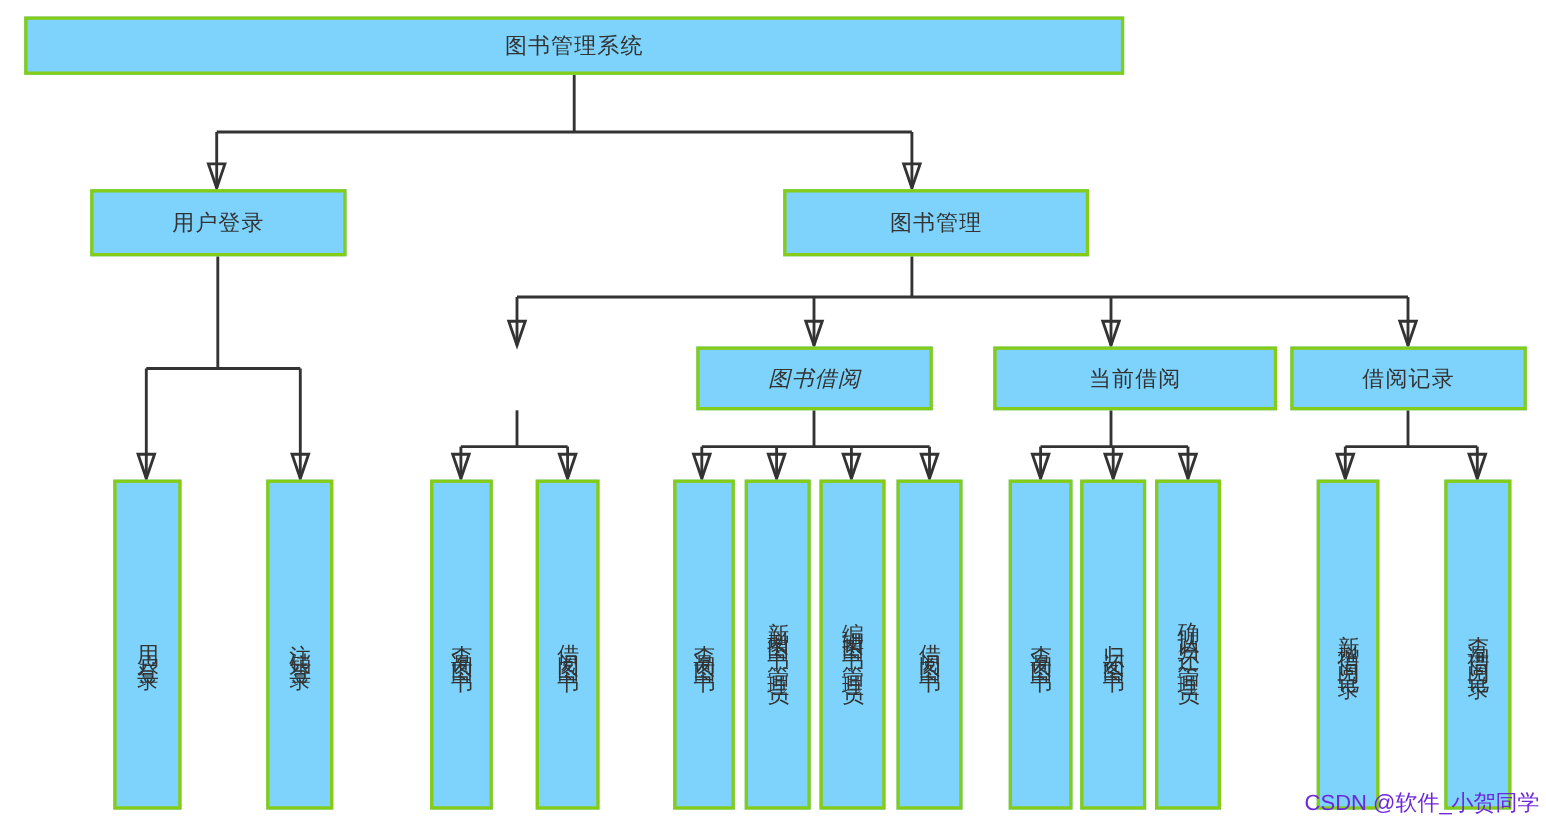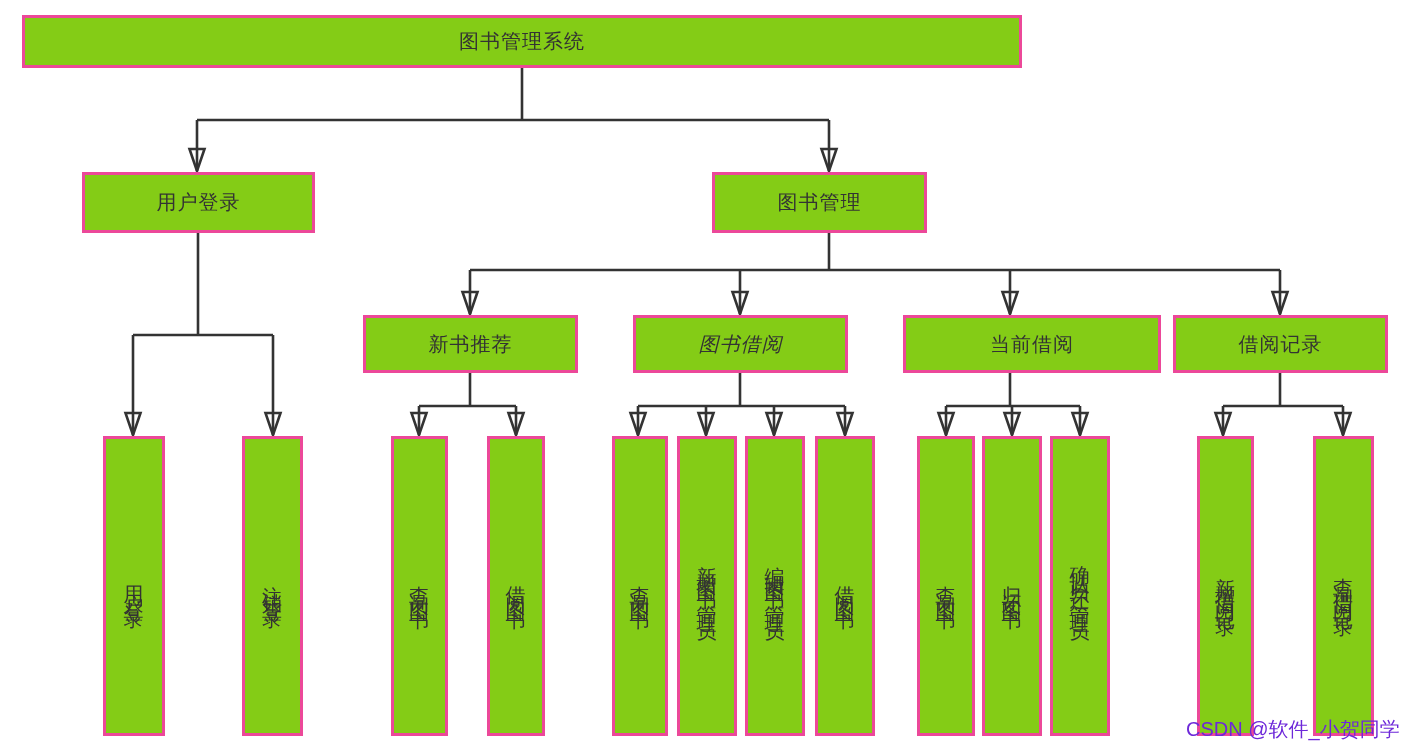--- a/index.html
+++ b/index.html
@@ -9,28 +9,28 @@
     background:#fff;
     font-family:"Liberation Sans","DejaVu Sans",sans-serif;
     color:#333;
     overflow:hidden;
   }
   svg.wires{position:absolute;left:0;top:0;width:1405px;height:747px;}
   svg.wires path{stroke:#333;stroke-width:2.6;fill:none;}
   .node{
     position:absolute;
     box-sizing:border-box;
-    border:3px solid #ec4899;
-    background:#84cc16;
+    border:3px solid #84cc16;
+    background:#7dd3fc;
     display:flex;align-items:center;justify-content:center;
   }
   .hbox{font-size:20px;letter-spacing:1px;white-space:nowrap;}
   .root{left:22px;top:15px;width:1000px;height:53px;}
   .n-user-login{left:82px;top:172px;width:233px;height:61px;}
-  .n-book-mgmt{left:712px;top:172px;width:215px;height:61px;}
+  .n-book-mgmt{left:712px;top:172px;width:278px;height:61px;}
   .n-new-book{left:363px;top:315px;width:215px;height:58px;}
   .n-book-borrow{left:633px;top:315px;width:215px;height:58px;font-style:italic;}
   .n-cur-borrow{left:903px;top:315px;width:258px;height:58px;}
   .n-borrow-rec{left:1173px;top:315px;width:215px;height:58px;}
   .leaf{top:436px;height:300px;}
   .leaf .vtext{
     writing-mode:vertical-rl;
     text-orientation:mixed;
     font-size:20px;
     letter-spacing:8px;
@@ -116,23 +116,20 @@
     <span>图书管理系统</span>
   </div>
 
   <div class="node n-user-login hbox">
     <span>用户登录</span>
   </div>
   <div class="node n-book-mgmt hbox">
     <span>图书管理</span>
   </div>
 
-  <div class="node n-new-book hbox">
-    <span>新书推荐</span>
-  </div>
   <div class="node n-book-borrow hbox">
     <span>图书借阅</span>
   </div>
   <div class="node n-cur-borrow hbox">
     <span>当前借阅</span>
   </div>
   <div class="node n-borrow-rec hbox">
     <span>借阅记录</span>
   </div>
 

